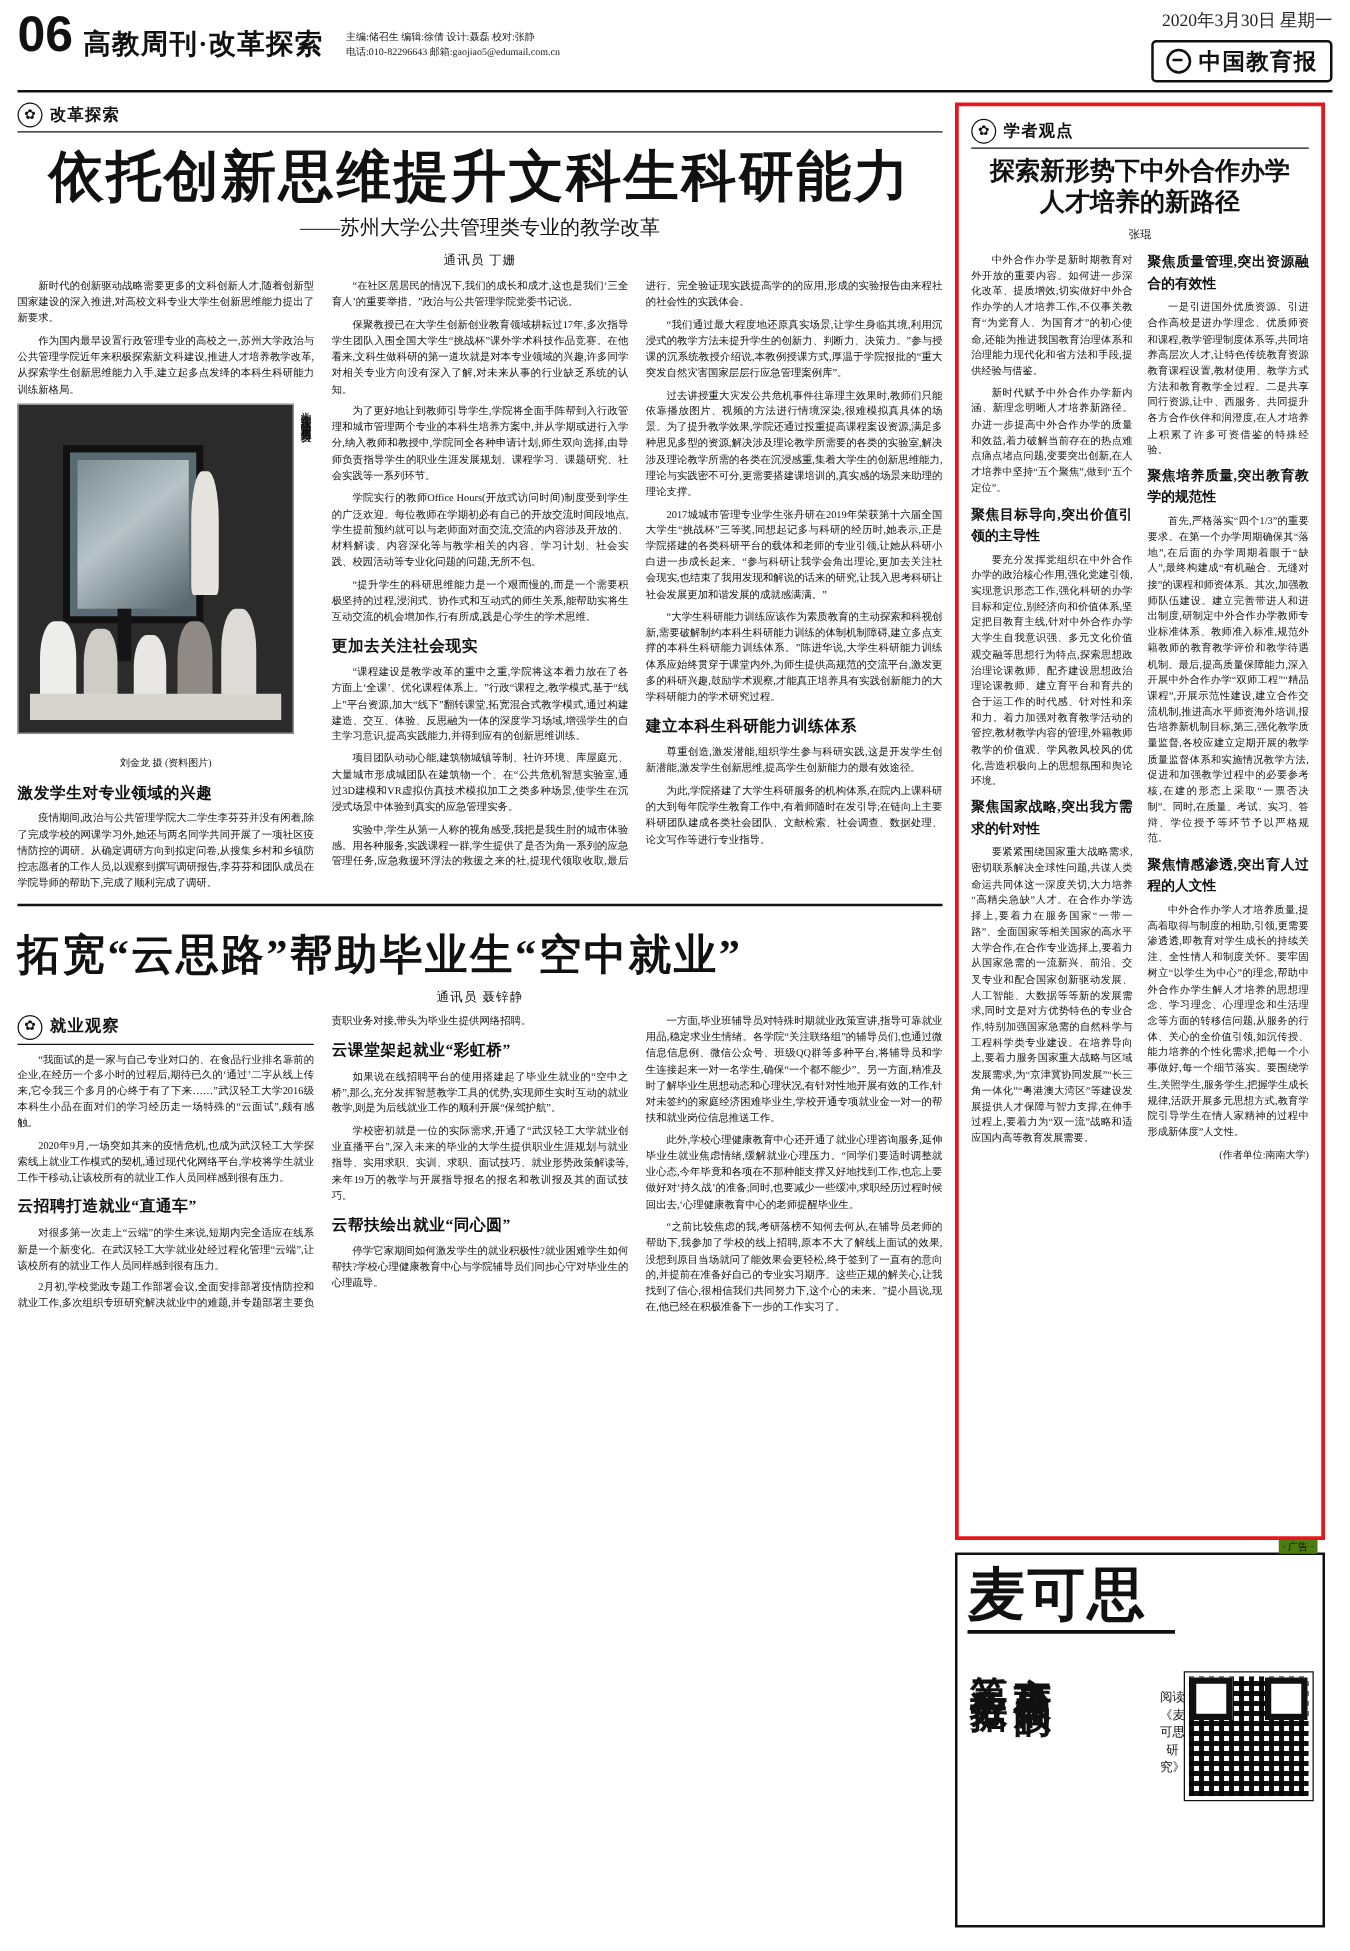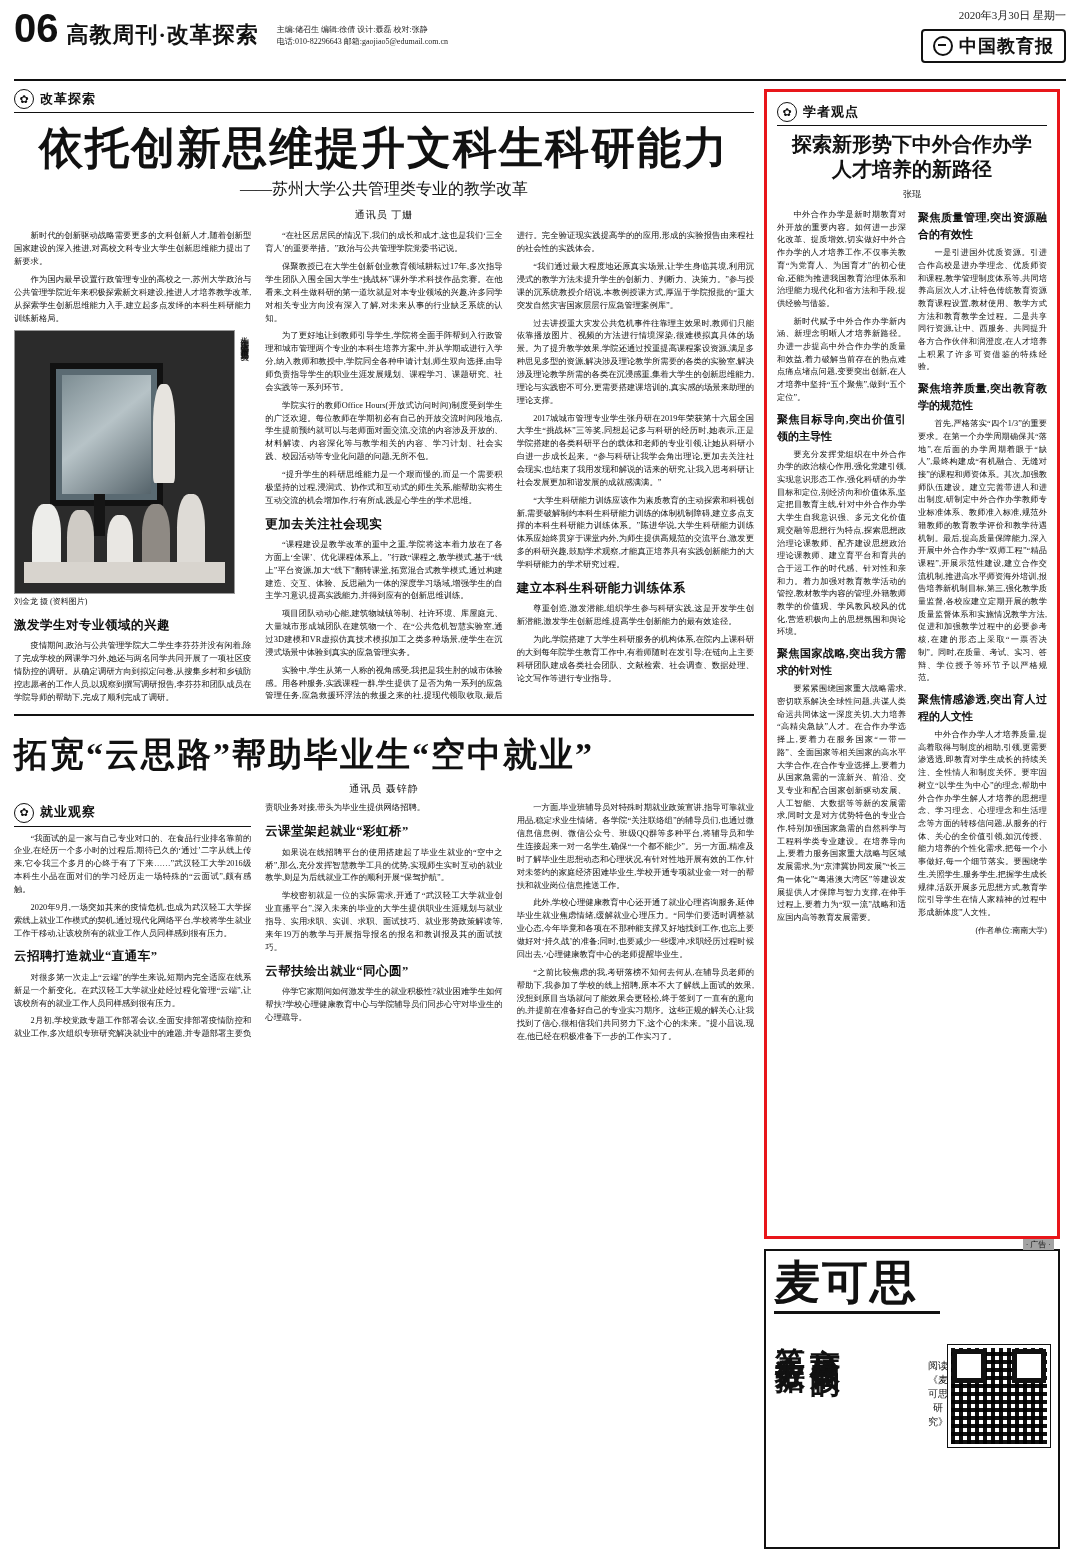--- a/index.html
+++ b/index.html
@@ -4,27 +4,27 @@
 <style>
   html,body{margin:0;padding:0;}
   body{
     width:1080px;height:1561px;background:#fff;
     font-family:"Liberation Serif","DejaVu Serif",serif;
     color:#111;overflow:hidden;position:relative;
   }
   .page{width:1080px;height:1561px;position:relative;box-sizing:border-box;padding:8px 14px;}
 
   
-  .masthead{display:flex;align-items:flex-start;justify-content:space-between;border-bottom:2px solid #111;padding-bottom:16px;}
+  .masthead{display:flex;align-items:flex-start;justify-content:space-between;border-bottom:2px solid #111;padding-bottom:6px;}
   .mast-left{display:flex;align-items:flex-end;gap:8px;}
   .page-no{font-size:40px;font-weight:bold;line-height:1;font-family:"Liberation Sans",sans-serif;}
   .mast-title{font-size:22px;font-weight:bold;letter-spacing:1px;line-height:1;padding-bottom:2px;}
   .mast-mid{font-size:8px;line-height:1.5;color:#222;padding-left:10px;padding-top:14px;max-width:300px;}
   .mast-right{text-align:right;}
-  .mast-date{font-size:11px;color:#222;margin-bottom:6px;}
+  .mast-date{font-size:14px;color:#222;margin-bottom:6px;}
   .logo-box{border:2px solid #111;border-radius:4px;padding:3px 10px;display:inline-flex;align-items:center;gap:6px;}
   .logo-circ{width:16px;height:16px;border:2px solid #111;border-radius:50%;display:inline-block;position:relative;}
   .logo-circ:after{content:"";position:absolute;left:3px;top:6px;width:8px;height:2px;background:#111;}
   .logo-text{font-size:18px;font-weight:bold;letter-spacing:1px;}
 
   
   .body-wrap{display:flex;gap:10px;margin-top:8px;height:1480px;}
   .left-col{width:740px;position:relative;}
   .right-col{width:296px;position:relative;}
 
@@ -65,21 +65,21 @@
   .redbox{border:3px solid #e8161a;padding:10px 10px 8px;height:1150px;box-sizing:border-box;position:relative;}
   .r-head{font-size:20px;font-weight:bold;text-align:center;line-height:1.25;margin:4px 0 6px;font-family:Liberation Serif, serif;}
   .r-author{font-size:9px;text-align:center;margin-bottom:8px;}
   .cols2{column-count:2;column-gap:12px;font-size:8.2px;line-height:1.55;text-align:justify;}
   .cols2 p{margin:0 0 5px;text-indent:2em;}
   .r-sub{font-size:11px;font-weight:bold;margin:6px 0 4px;text-indent:0;}
   .r-sign{font-size:8px;text-align:right;margin-top:4px;}
 
   
   .ad{border:2px solid #111;margin-top:10px;height:300px;box-sizing:border-box;position:relative;padding:8px;display:flex;}
-  .ad-tag{position:absolute;top:-12px;right:4px;font-size:8px;background:#a3a3a3;padding:0 3px;text-align:center;}
+  .ad-tag{position:absolute;top:-12px;right:4px;font-size:8px;background:#4d7c0f;padding:0 3px;text-align:center;}
   .ad-left{flex:1;display:flex;flex-direction:column;}
   .ad-brand{font-size:46px;font-weight:bold;letter-spacing:2px;line-height:1;font-family:"Liberation Sans",sans-serif;}
   .ad-rule{height:3px;background:#111;margin:6px 0;}
   .ad-vert{display:flex;justify-content:flex-start;gap:2px;margin-top:4px;}
   .ad-vtext{writing-mode:vertical-rl;font-size:30px;font-weight:bold;letter-spacing:4px;line-height:1.1;font-family:"Liberation Sans",sans-serif;}
   .ad-right{width:110px;display:flex;flex-direction:row;align-items:center;justify-content:flex-end;padding-bottom:6px;}
   .qr-label{font-size:10px;text-align:center;line-height:1.4;margin-bottom:5px;}
   .qr{width:96px;height:96px;background:
      repeating-linear-gradient(90deg,#111 0 4px,#fff 4px 8px),
      repeating-linear-gradient(0deg,#111 0 4px,#fff 4px 8px);
@@ -140,21 +140,21 @@
               <div class="person p3"></div>
               <div class="person p4"></div>
               <div class="person p5"></div>
               <div class="person p6"></div>
               <div class="deskrow"></div>
             </div>
             <div class="photo-caption">
               <span>学生在智浸理综合实验室虚拟仿真实验。</span>
             </div>
           </div>
-          <div style="font-size:8px;text-align:left;margin-top:2px;">刘金龙  摄  (资料图片)</div>
+          <div style="font-size:8px;text-align:center;margin-top:18px;">刘金龙  摄  (资料图片)</div>
         </div>
 
         <h3 class="sub-t">激发学生对专业领域的兴趣</h3>
         <p>疫情期间,政治与公共管理学院大二学生李芬芬并没有闲着,除了完成学校的网课学习外,她还与两名同学共同开展了一项社区疫情防控的调研。从确定调研方向到拟定问卷,从搜集乡村和乡镇防控志愿者的工作人员,以观察到撰写调研报告,李芬芬和团队成员在学院导师的帮助下,完成了顺利完成了调研。</p>
         <p>“在社区居居民的情况下,我们的成长和成才,这也是我们‘三全育人’的重要举措。”政治与公共管理学院党委书记说。</p>
         <p>保聚教授已在大学生创新创业教育领域耕耘过17年,多次指导学生团队入围全国大学生“挑战杯”课外学术科技作品竞赛。在他看来,文科生做科研的第一道坎就是对本专业领域的兴趣,许多同学对相关专业方向没有深入了解,对未来从事的行业缺乏系统的认知。</p>
         <p>为了更好地让到教师引导学生,学院将全面手阵帮到入行政管理和城市管理两个专业的本科生培养方案中,并从学期或进行入学分,纳入教师和教授中,学院同全各种申请计划,师生双向选择,由导师负责指导学生的职业生涯发展规划、课程学习、课题研究、社会实践等一系列环节。</p>
         <p>学院实行的教师Office Hours(开放式访问时间)制度受到学生的广泛欢迎。每位教师在学期初必有自己的开放交流时间段地点,学生提前预约就可以与老师面对面交流,交流的内容涉及开放的、材料解读、内容深化等与教学相关的内容、学习计划、社会实践、校园活动等专业化问题的问题,无所不包。</p>
         <p>“提升学生的科研思维能力是一个艰而慢的,而是一个需要积极坚持的过程,浸润式、协作式和互动式的师生关系,能帮助实将生互动交流的机会增加作,行有所成,践是心学生的学术思维。</p>
 

